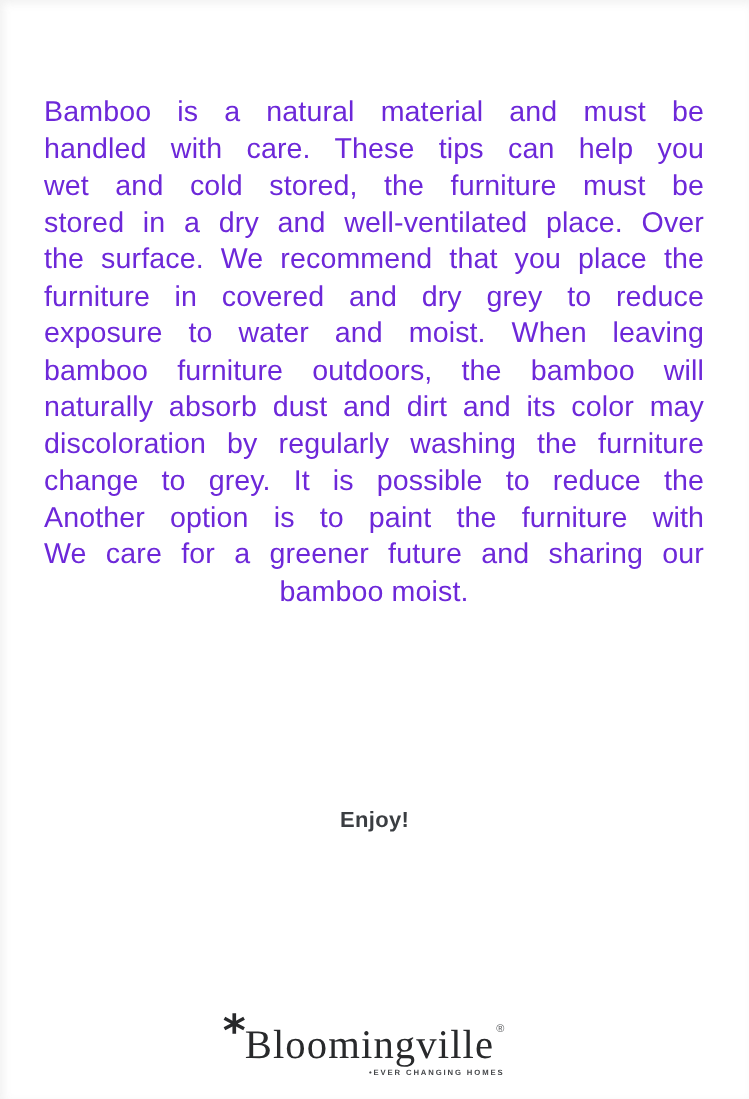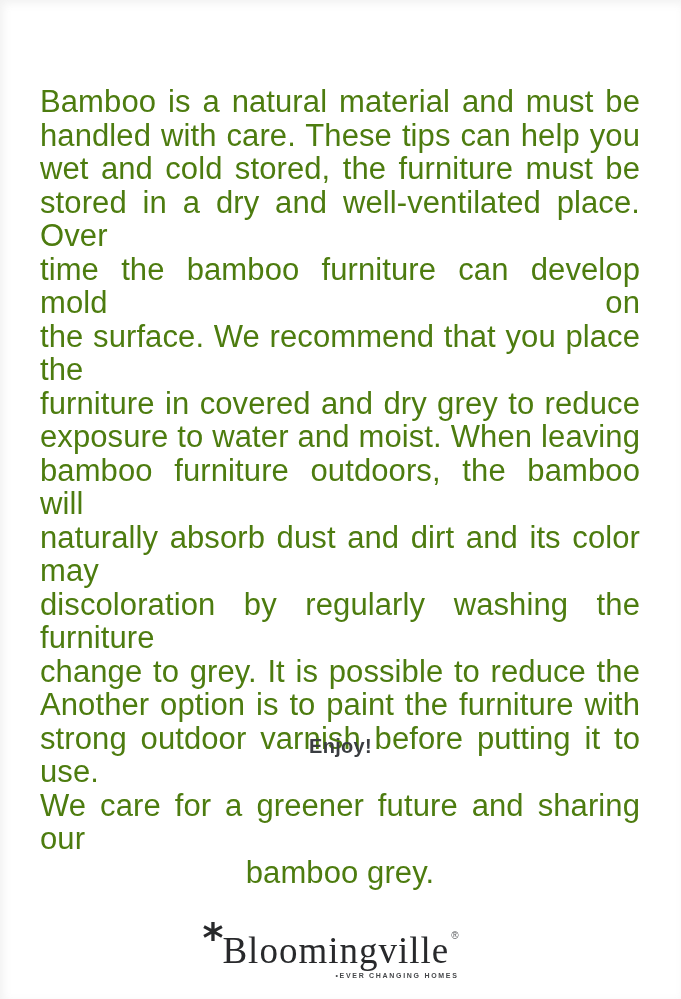--- a/index.html
+++ b/index.html
@@ -17,22 +17,22 @@
     
     box-shadow: inset 3px 3px 8px rgba(120,120,120,0.10);
   }
 
   
   .care-text {
     position: absolute;
     top: 85px;
     left: 40px;
     width: 600px;
-    color: #4d7c0f;
-    font-size: 31px;
+    color: #6d28d9;
+    font-size: 26px;
     line-height: 33.5px;
     letter-spacing: 0.1px;
   }
   .care-line {
     margin: 0;
     text-align: justify;
     text-align-last: justify;
     -moz-text-align-last: justify;
   }
   .care-line:last-child {
@@ -108,32 +108,30 @@
 </head>
 <body>
 
 <div class="page">
 
   <section class="care-text">
       <p class="care-line">Bamboo is a natural material and must be</p>
       <p class="care-line">handled with care. These tips can help you</p>
       <p class="care-line">wet and cold stored, the furniture must be</p>
       <p class="care-line">stored in a dry and well-ventilated place. Over</p>
-      <p class="care-line">time the bamboo furniture can develop mold on</p>
       <p class="care-line">the surface. We recommend that you place the</p>
       <p class="care-line">furniture in covered and dry grey to reduce</p>
       <p class="care-line">exposure to water and moist. When leaving</p>
       <p class="care-line">bamboo furniture outdoors, the bamboo will</p>
       <p class="care-line">naturally absorb dust and dirt and its color may</p>
       <p class="care-line">discoloration by regularly washing the furniture</p>
       <p class="care-line">change to grey. It is possible to reduce the</p>
       <p class="care-line">Another option is to paint the furniture with</p>
-      <p class="care-line">strong outdoor varnish before putting it to use.</p>
       <p class="care-line">We care for a greener future and sharing our</p>
-      <p class="care-line">bamboo grey.</p>
+      <p class="care-line">bamboo moist.</p>
     </section>
 
   <h2 class="enjoy-heading">Enjoy!</h2>
 
   <footer class="brand">
     <div class="logo">
       <span class="logo-asterisk">*</span><span class="logo-wordmark">Bloomingville</span><span class="logo-reg">®</span>
       <div class="logo-tagline">•EVER CHANGING HOMES</div>
     </div>
   </footer>

